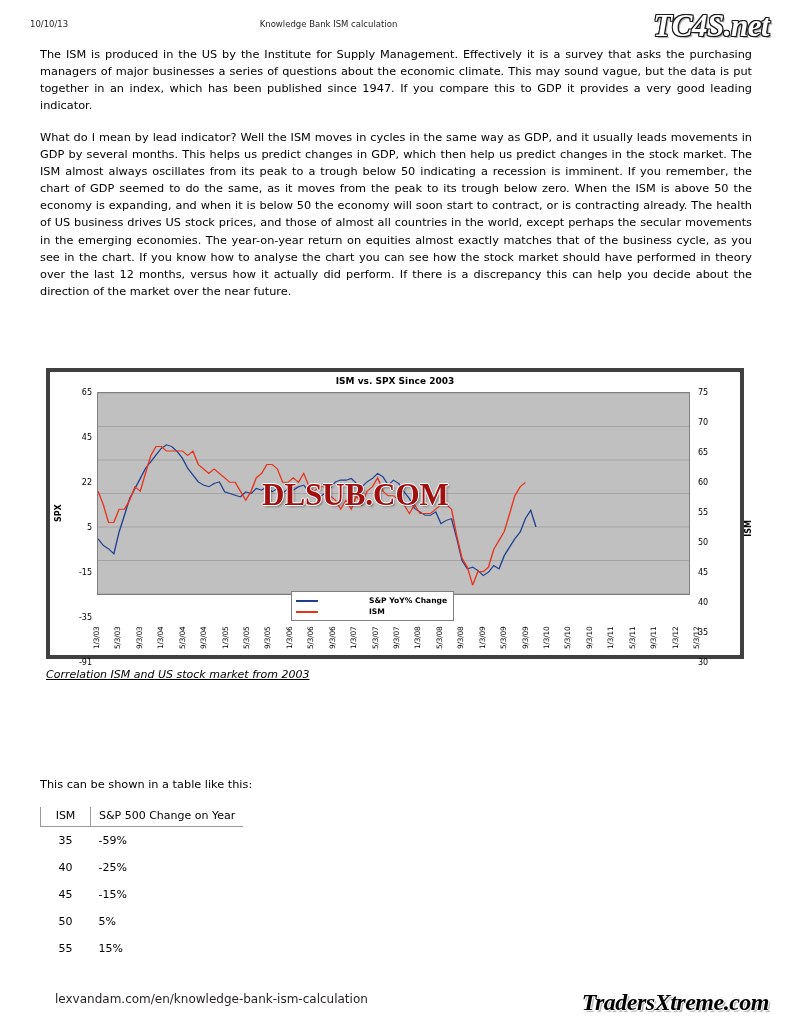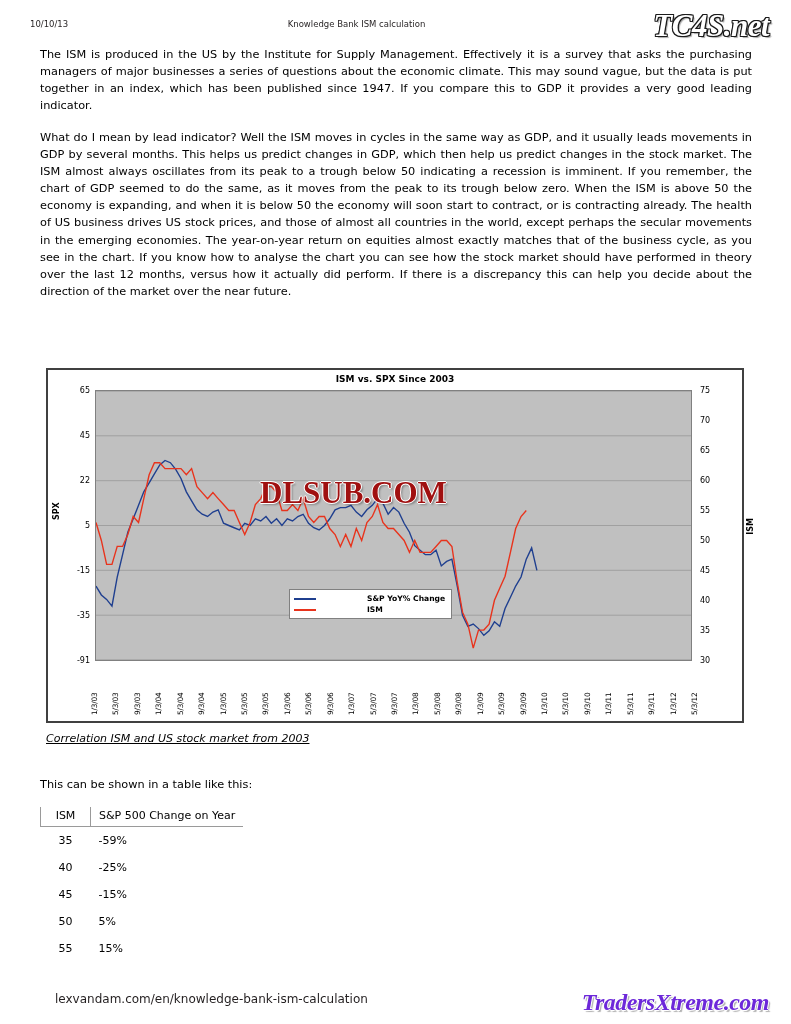--- a/index.html
+++ b/index.html
@@ -38,21 +38,20 @@
     color: #231f20;
   }
   .hdr-title {
     position: absolute;
     left: 0;
     top: 5px;
     width: 657px;
     text-align: center;
     font-size: 8.5px;
     color: #231f20;
-    padding-left: 28px;
   }
   .hdr-logo {
     position: absolute;
     right: 22px;
     top: -6px;
     font-family: "Liberation Serif", serif;
     font-size: 31px;
     font-weight: bold;
     font-style: italic;
     color: #ffffff;
@@ -81,22 +80,22 @@
   
   .figure {
     position: absolute;
     left: 46px;
     top: 368px;
     width: 700px;
   }
   .chart-box {
     position: relative;
     width: 698px;
-    height: 355px;
-    border: 2px solid #404040;
+    height: 291px;
+    border: 4px solid #404040;
     background: #ffffff;
     box-sizing: border-box;
   }
   .plot-bg {
     position: absolute;
     left: 47px;
     top: 20px;
     right: 50px;
     bottom: 60px;
     background: #c0c0c0;
@@ -247,21 +246,21 @@
     padding-left: 25px;
   }
   .footer-logo {
     position: absolute;
     right: 22px;
     bottom: 8px;
     font-family: "Liberation Serif", serif;
     font-size: 24px;
     font-weight: bold;
     font-style: italic;
-    color: #6d28d9;
+    color: #000000;
     text-shadow:
       -1px 0 #ffffff, 1px 0 #ffffff, 0 -1px #ffffff, 0 1px #ffffff,
       2px 2px 1px rgba(0,0,0,0.3);
     letter-spacing: -0.5px;
   }
 </style>
 </head>
 <body>
 
 <div class="page">

